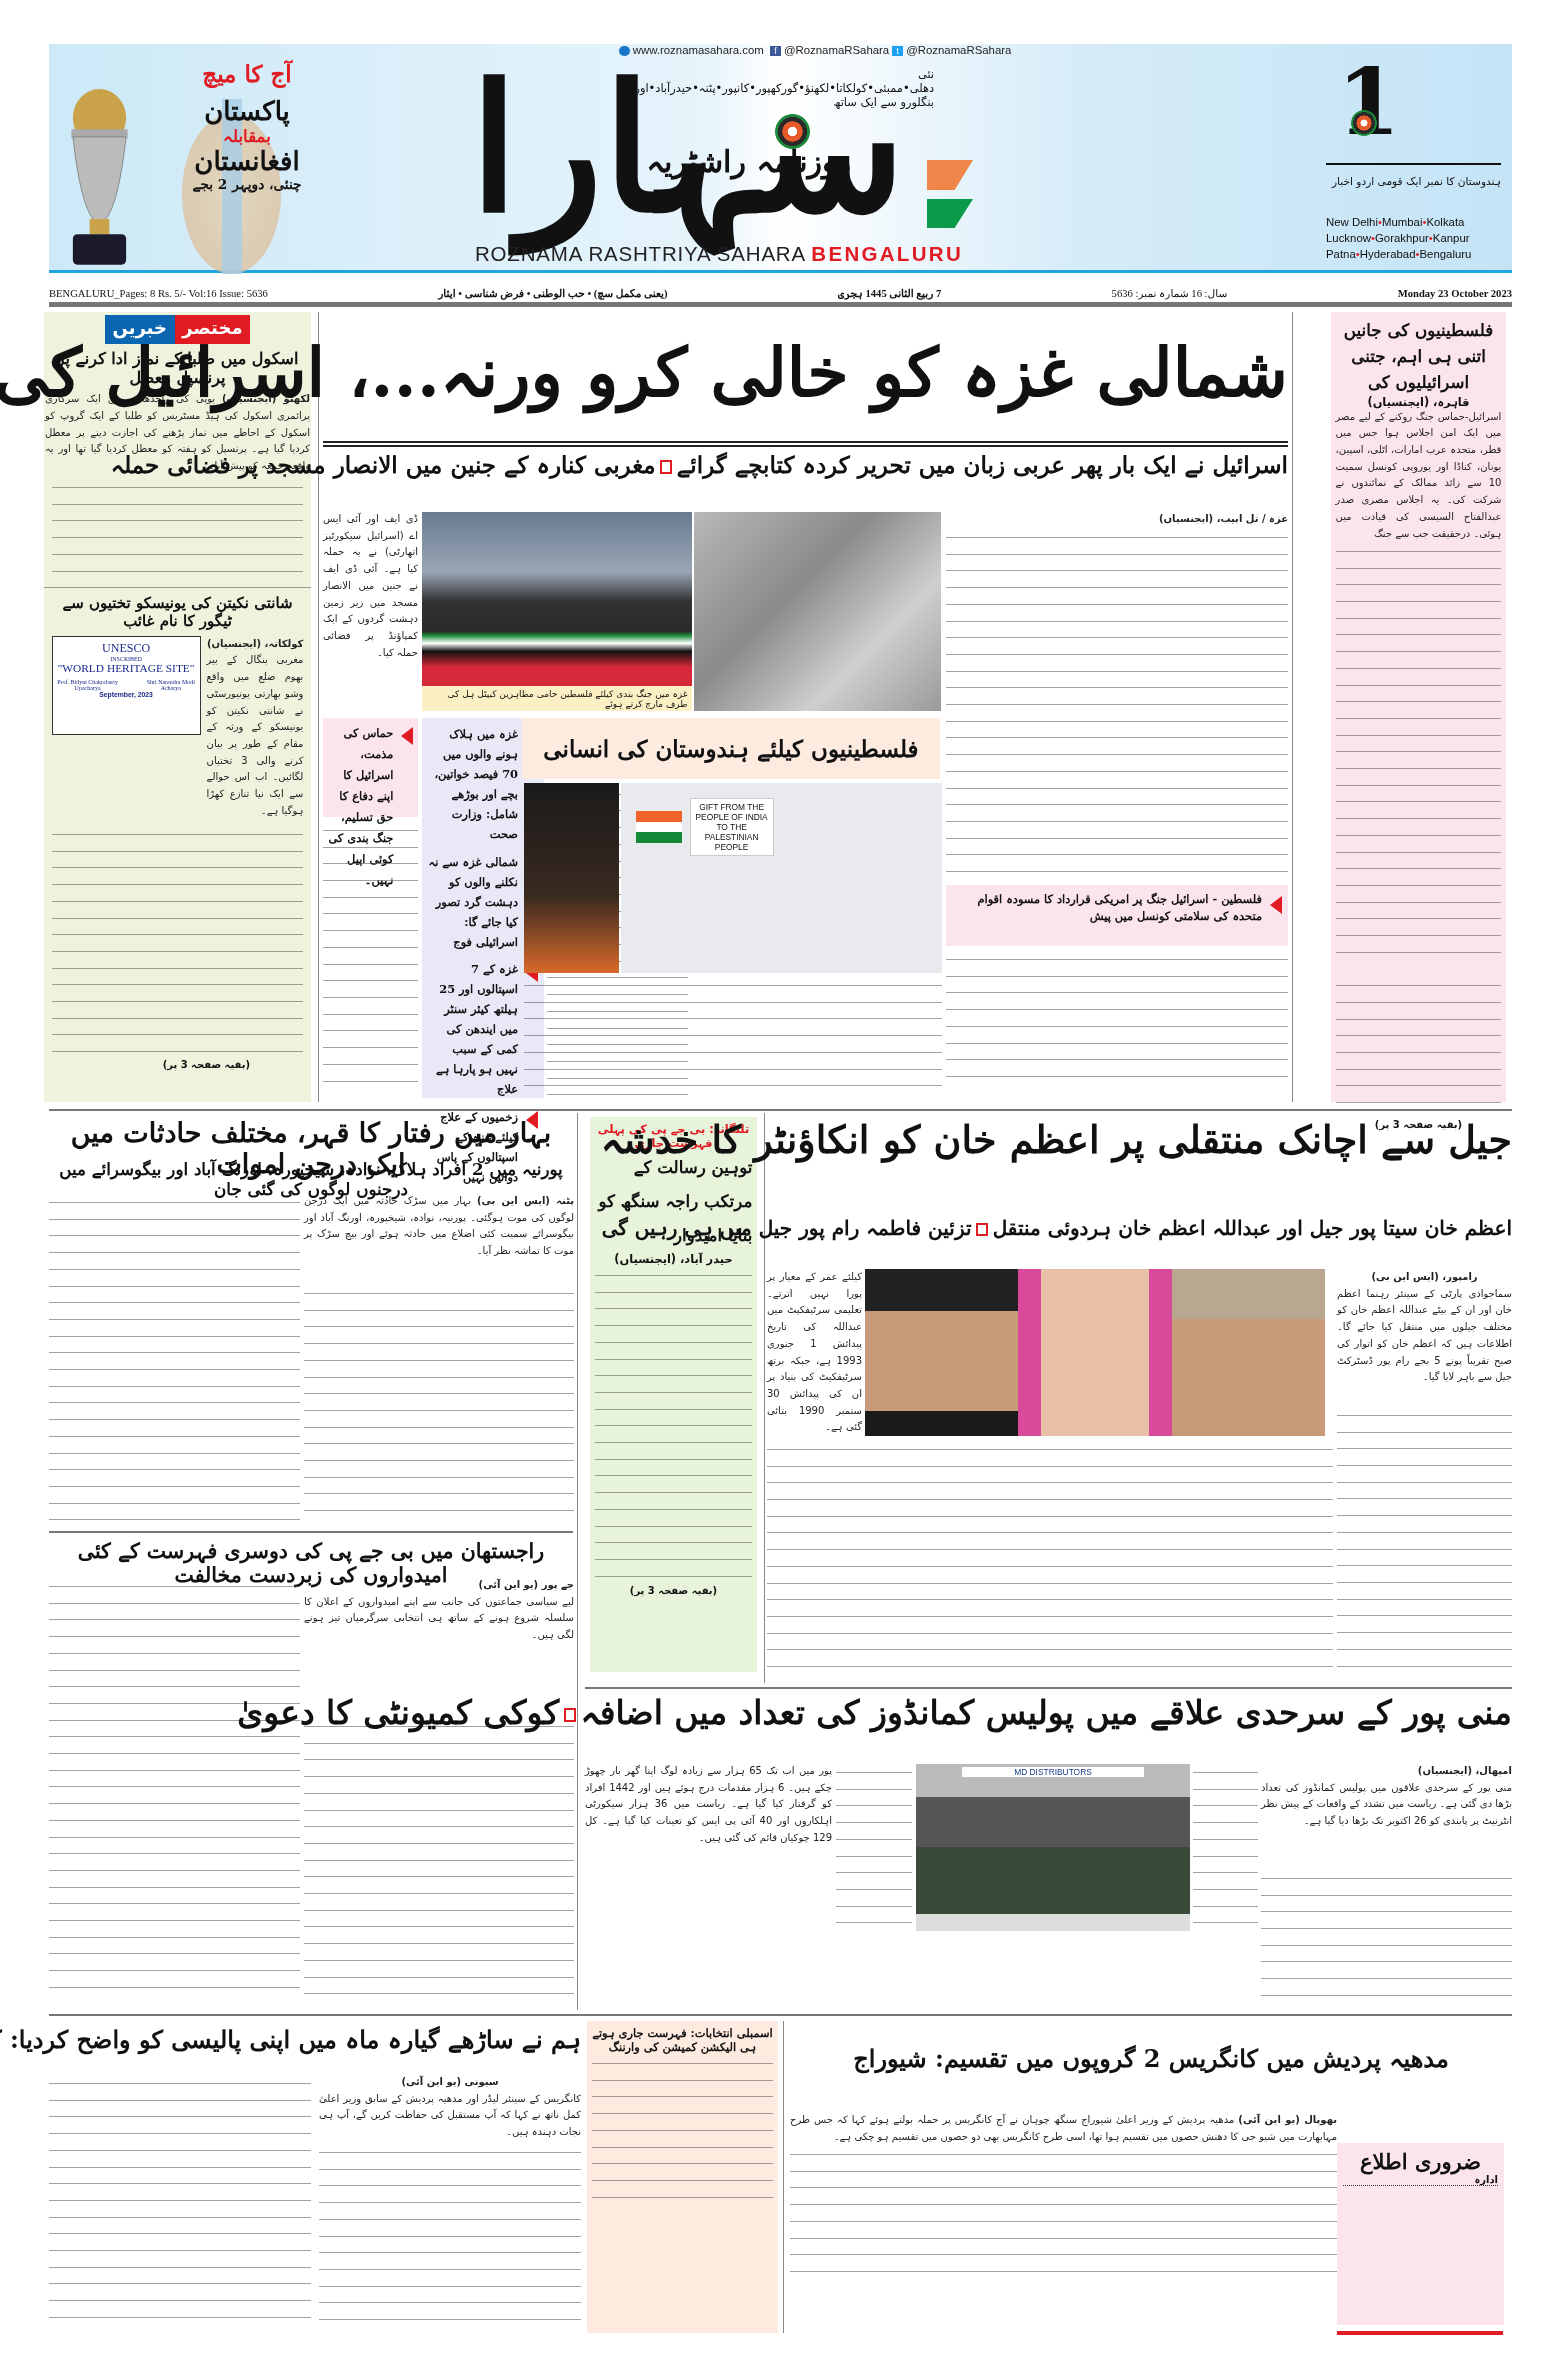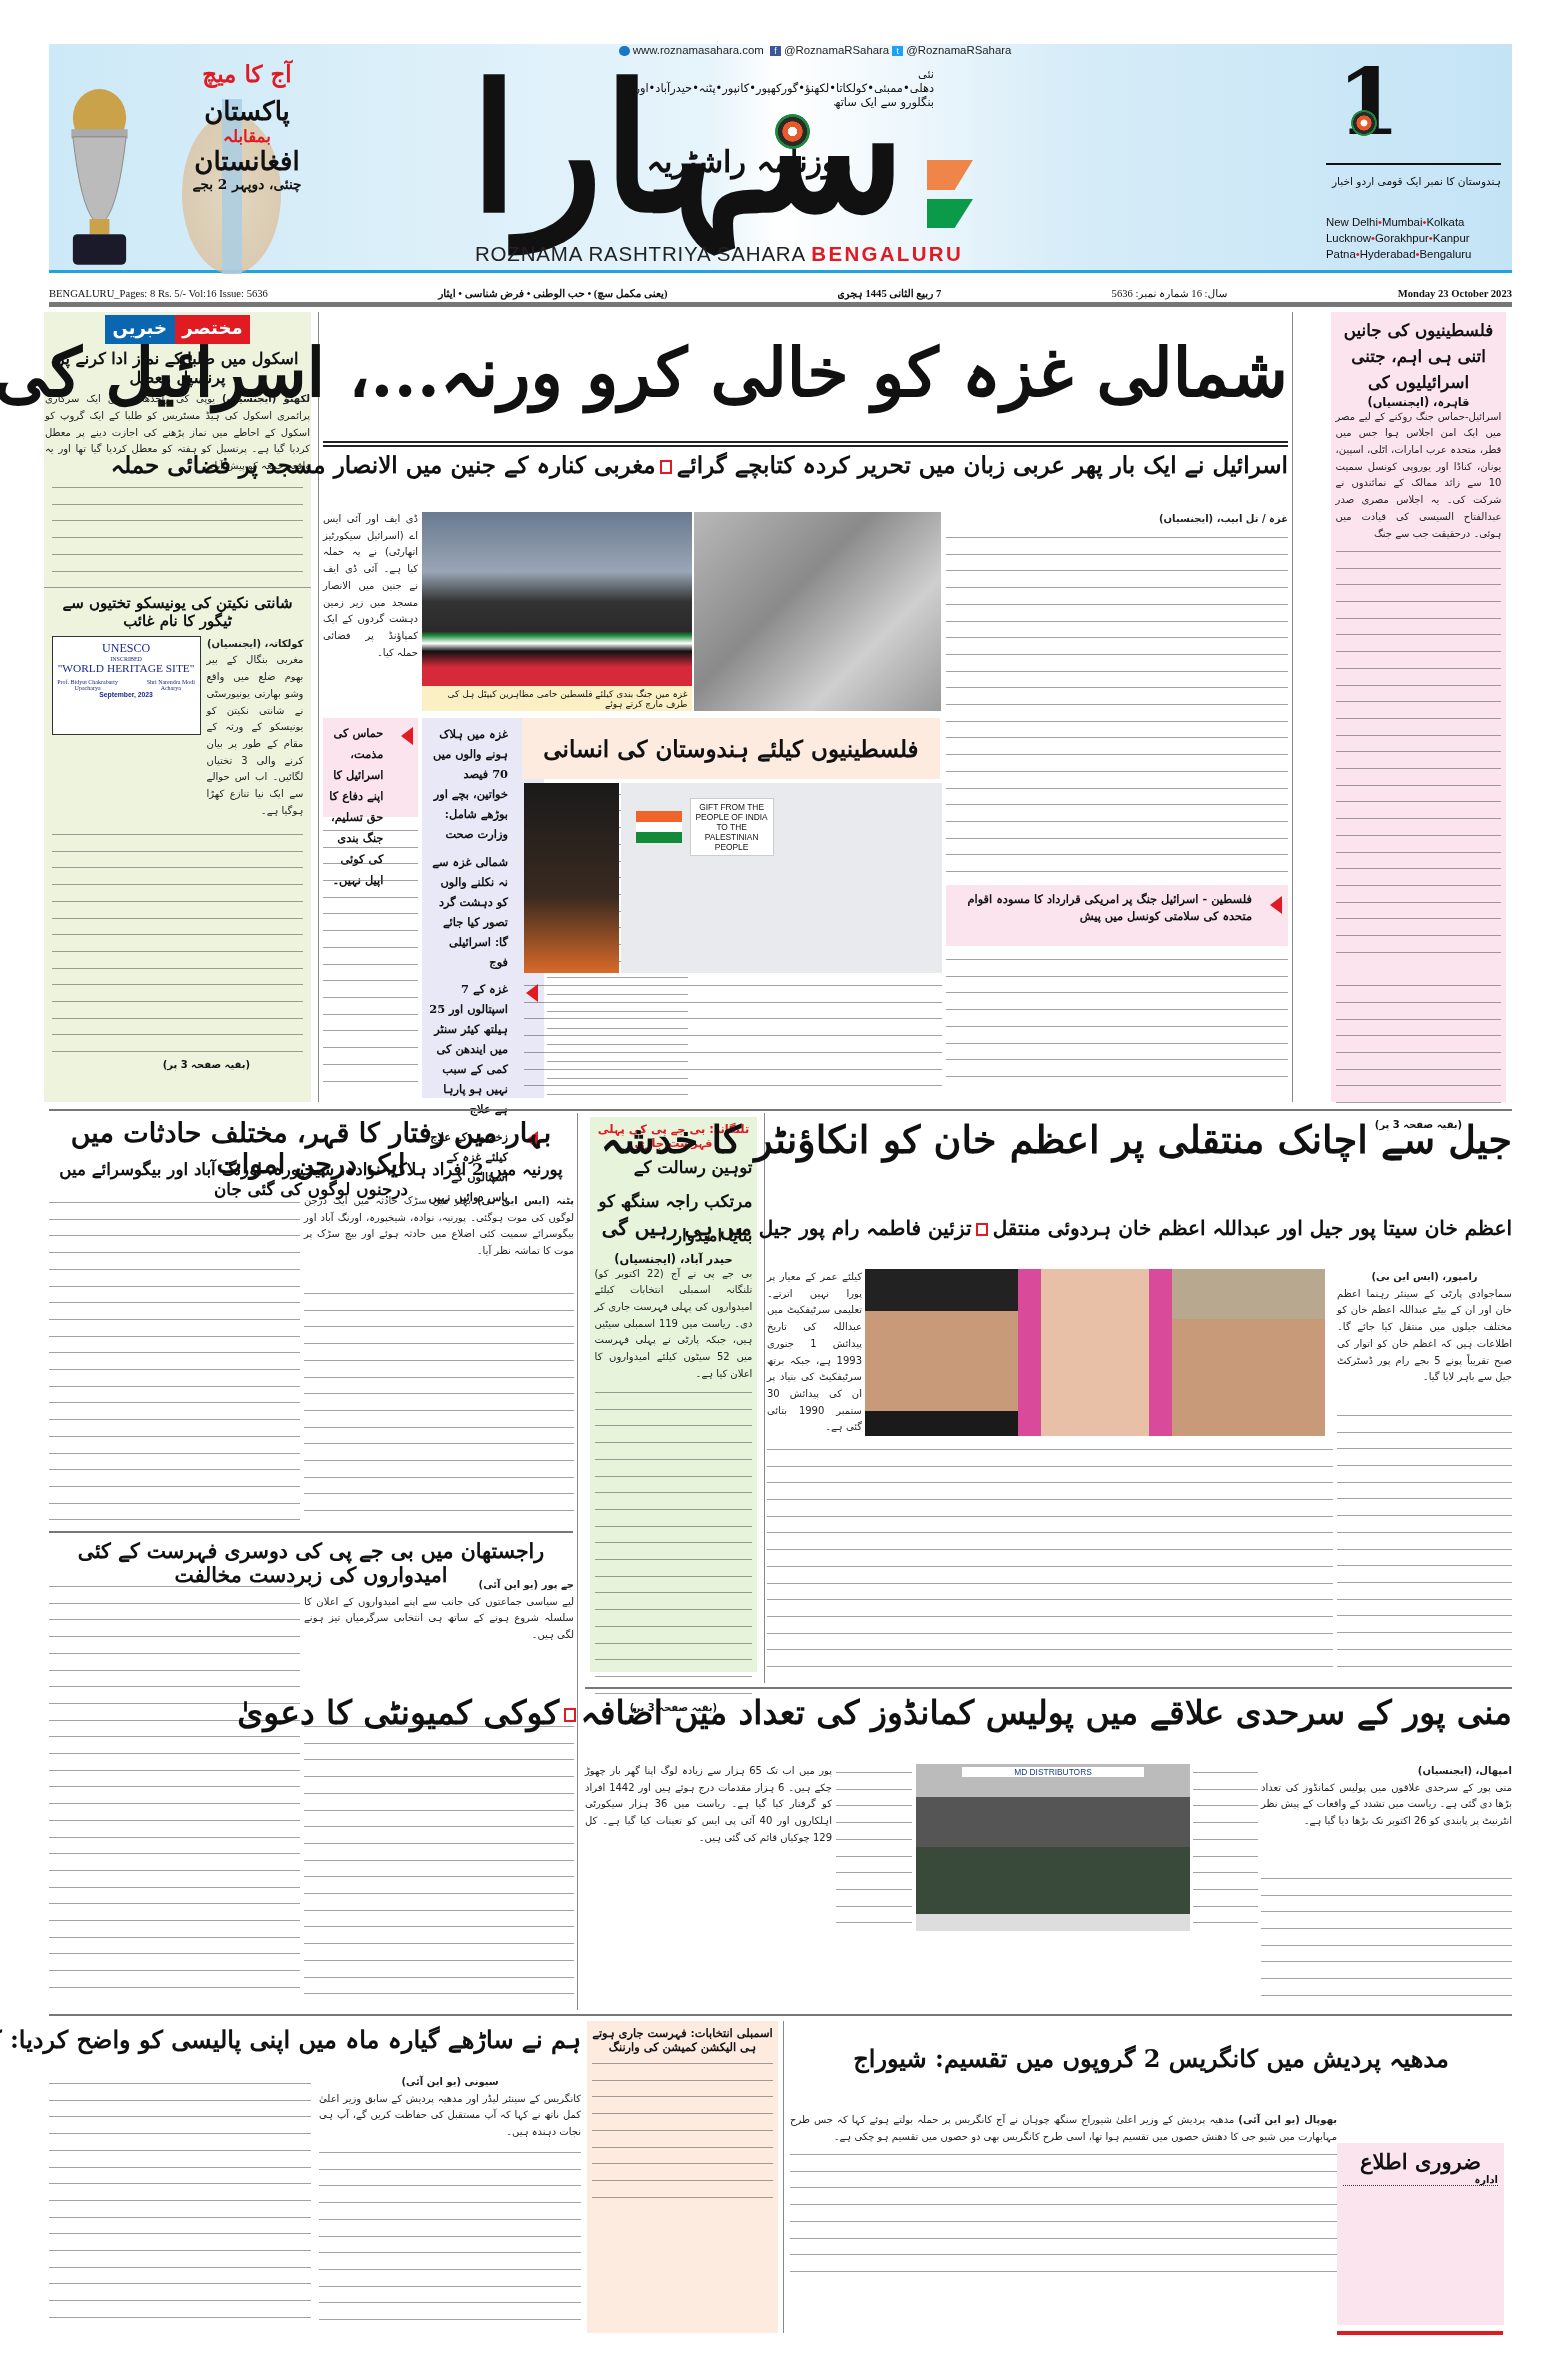--- a/index.html
+++ b/index.html
@@ -33,21 +33,21 @@
 .para{font-size:10px;line-height:16.7px;color:#222;direction:rtl;text-align:justify}
 .lines{background:repeating-linear-gradient(180deg,transparent 0 9px,#555 9px 10px,transparent 10px 16.7px);opacity:.55}
 .vr{width:0.8px;background:#888}
 .hr{height:1.5px;background:#777}
 .dbl{height:6px;border-top:2.3px solid #222;border-bottom:2.3px solid #222}
 .pink{background:#fce4ee}
 .lav{background:#e8e8f6}
 .peach{background:#fdebe0}
 .green{background:#e8f3dc}
 .photo{background:#888;overflow:hidden}
-.bullet{display:flex;direction:rtl;gap:18px;margin-bottom:7.6px}
+.bullet{display:flex;direction:rtl;gap:8px;margin-bottom:7.6px}
 .tri{width:0;height:0;border-top:9px solid transparent;border-bottom:9px solid transparent;border-right:12px solid #e11b22;flex-shrink:0;margin-top:4.6px}
 .sq{display:inline-block;width:12px;height:13.7px;border:2.3px solid #e11b22;vertical-align:middle;margin:0 4.6px}
 .caption{background:#fbf0c4;font-size:9px;padding:2.3px 4.6px}
 .redbar{left:1337px;top:2331px;width:166px;height:3.8px;background:#e11b22}
 </style>
 </head>
 <body>
 
 <div class="abs masthead"></div>
 
@@ -231,21 +231,20 @@
   <span>لیے سیاسی جماعتوں کی جانب سے اپنے امیدواروں کے اعلان کا سلسلہ شروع ہونے کے ساتھ ہی انتخابی سرگرمیاں تیز ہونے لگی ہیں۔</span>
 </div>
 <div class="abs para lines" style="left:49px;top:1577px;width:251px;height:429px"></div>
 <div class="abs para lines" style="left:304px;top:1717px;width:270px;height:289px"></div>
 
 <div class="abs vr" style="left:577px;top:1113px;height:897px"></div>
 <div class="abs green" style="left:590px;top:1117px;width:167px;height:555px;padding:4.6px">
   <div class="rtl" style="color:#e11b22;font-weight:bold;font-size:11.4px;text-align:center">تلنگانہ: بی جے پی کی پہلی فہرست جاری</div>
   <div class="h rtl" style="font-size:16.7px;text-align:right;line-height:34px">توہین رسالت کے مرتکب راجہ سنگھ کو بنایا امیدوار</div>
   <div class="rtl" style="font-weight:bold;font-size:11.4px;text-align:center">حیدر آباد، (ایجنسیاں)</div>
-  <div class="para">بی جے پی نے آج (22 اکتوبر کو) تلنگانہ اسمبلی انتخابات کیلئے امیدواروں کی پہلی فہرست جاری کر دی۔ ریاست میں 119 اسمبلی سیٹیں ہیں، جبکہ پارٹی نے پہلی فہرست میں 52 سیٹوں کیلئے امیدواروں کا اعلان کیا ہے۔</div>
   <div class="lines" style="height:319px"></div>
   <div class="rtl" style="font-weight:bold;font-size:10px;text-align:center">(بقیہ صفحہ 3 پر)</div>
 </div>
 <div class="abs vr" style="left:764px;top:1113px;height:570px"></div>
 
 <div class="abs h rtl" style="left:767px;top:1117px;width:745px;font-size:38px;text-align:center;white-space:nowrap">جیل سے اچانک منتقلی پر اعظم خان کو انکاؤنٹر کا خدشہ</div>
 <div class="abs h rtl" style="left:767px;top:1216px;width:745px;font-size:20px;text-align:center;white-space:nowrap">
   <span>اعظم خان سیتا پور جیل اور عبداللہ اعظم خان ہردوئی منتقل</span><span class="sq"></span><span>تزئین فاطمہ رام پور جیل میں ہی رہیں گی</span>
 </div>
 <div class="abs para" style="left:1337px;top:1269px;width:175px">

